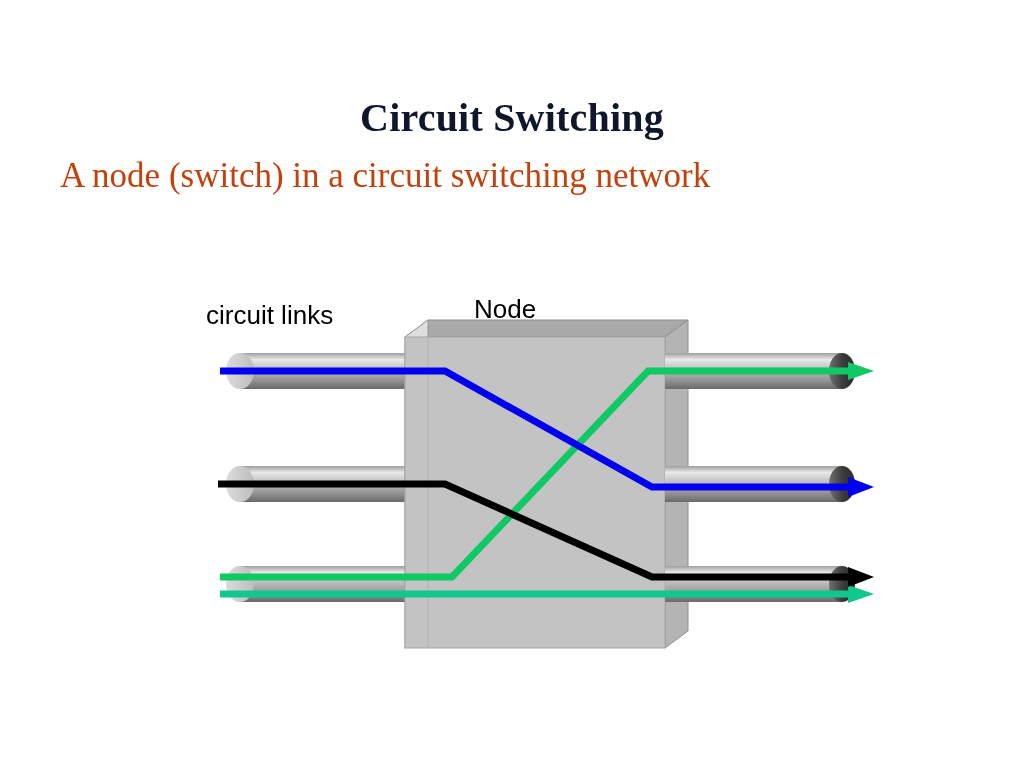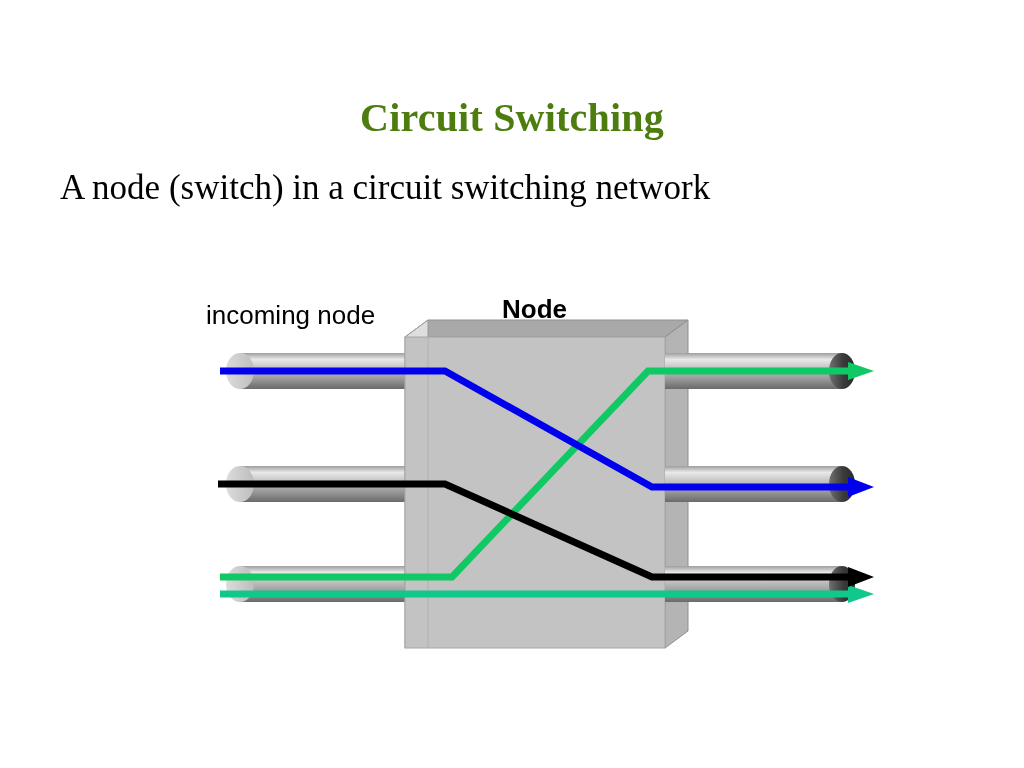--- a/index.html
+++ b/index.html
@@ -17,62 +17,62 @@
   }
   #title {
     position: absolute;
     left: 0;
     top: 94px;
     width: 1024px;
     text-align: center;
     font-family: "Liberation Serif", serif;
     font-weight: bold;
     font-size: 40px;
-    color: #4d7c0f;
+    color: #0f172a;
     letter-spacing: 0.2px;
   }
   #subtitle {
     position: absolute;
     left: 60px;
-    top: 168px;
+    top: 156px;
     width: 900px;
     text-align: left;
     font-family: "Liberation Serif", serif;
     font-weight: normal;
     font-size: 35px;
-    color: #000000;
+    color: #c2410c;
   }
   .diagram-label {
     position: absolute;
     font-family: "Liberation Sans", sans-serif;
     font-size: 26px;
     color: #000000;
     white-space: nowrap;
   }
   #label-incoming { left: 206px; top: 300px; }
-  #label-node     { left: 502px; top: 294px; font-weight: bold; }
+  #label-node     { left: 474px; top: 294px; }
   #label-outgoing { left: 634px; top: 300px; }
 
   #figure {
     position: absolute;
     left: 0;
     top: 0;
     width: 1024px;
     height: 768px;
   }
 </style>
 </head>
 <body>
 
 <div id="slide">
 
   <div id="title">Circuit Switching</div>
   <div id="subtitle">A node (switch) in a circuit switching network</div>
 
-  <div class="diagram-label" id="label-incoming">incoming node</div>
+  <div class="diagram-label" id="label-incoming">circuit links</div>
   <div class="diagram-label" id="label-node">Node</div>
 
   <svg id="figure" viewBox="0 0 1024 768" width="1024" height="768" xmlns="http://www.w3.org/2000/svg">
     <defs>
       <linearGradient id="cylGrad" x1="0" y1="0" x2="0" y2="1">
         <stop offset="0%" stop-color="#9e9e9e"></stop>
         <stop offset="18%" stop-color="#e9e9e9"></stop>
         <stop offset="40%" stop-color="#c6c6c6"></stop>
         <stop offset="70%" stop-color="#9c9c9c"></stop>
         <stop offset="100%" stop-color="#6a6a6a"></stop>

